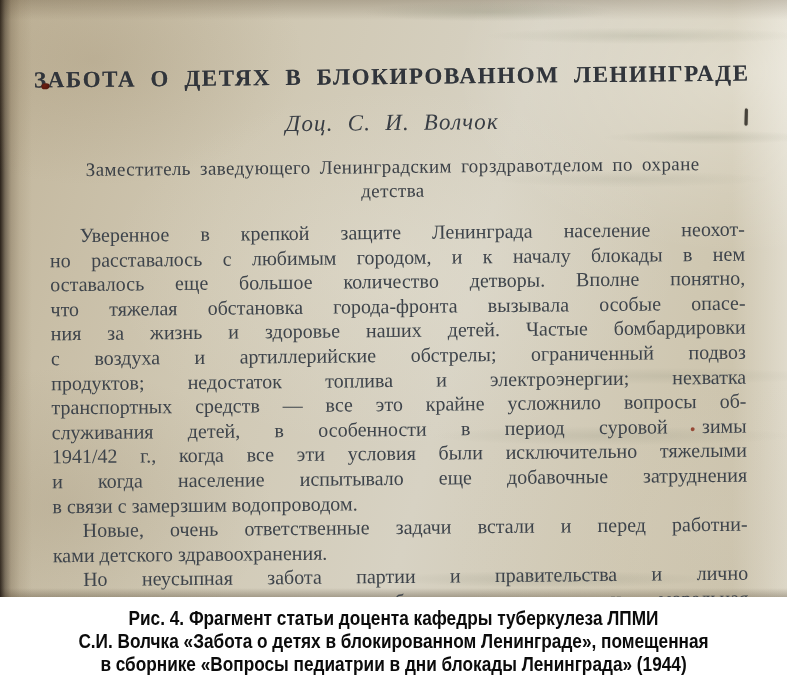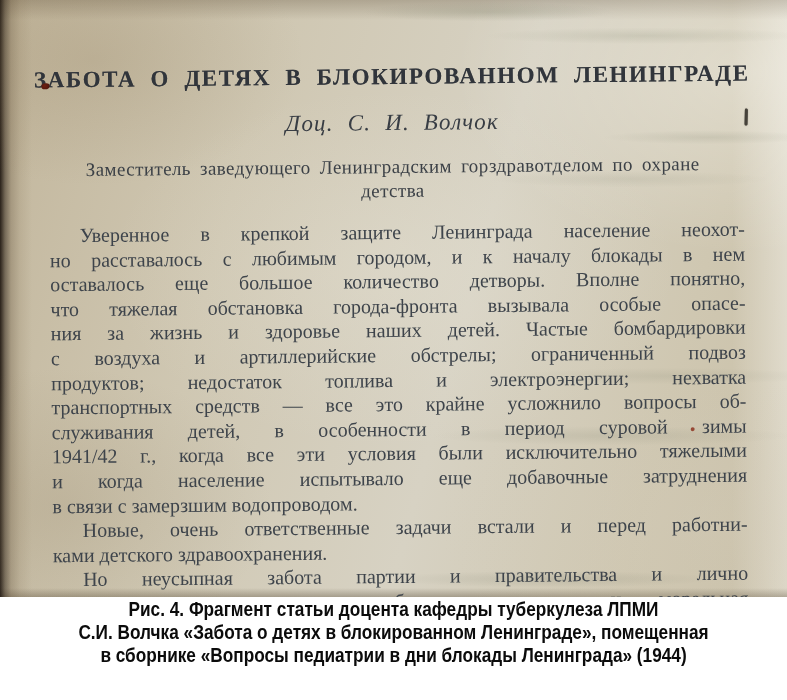--- a/index.html
+++ b/index.html
@@ -133,21 +133,21 @@
     opacity: 0.85;
   }
 
   
   .caption {
     position: absolute;
     left: 0; top: 597px;
     width: 787px;
     height: 103px;
     background: #ffffff;
-    padding-top: 1px;
+    padding-top: 10px;
     box-sizing: border-box;
     font-family: "Liberation Sans", sans-serif;
     color: #0b0b0b;
   }
   .caption-line {
     text-align: center;
     font-size: 21px;
     font-weight: bold;
     line-height: 22.8px;
     transform: scaleX(0.82);

